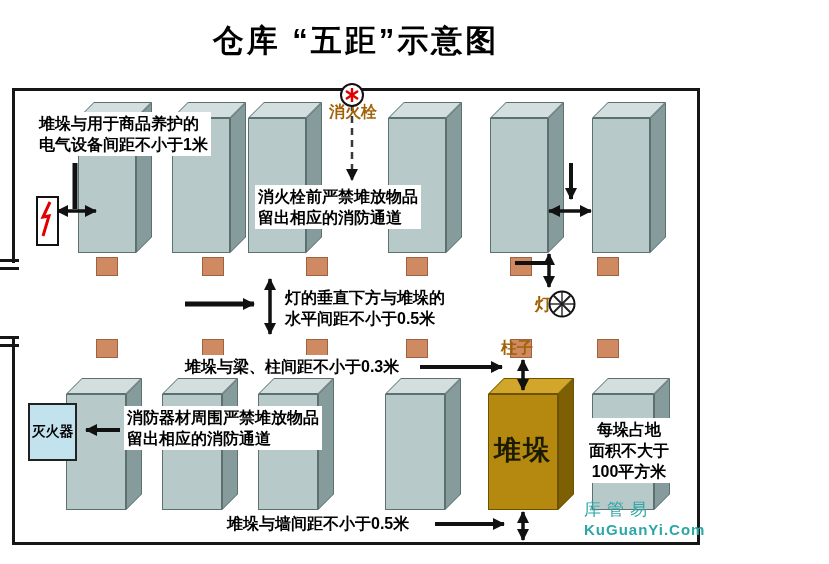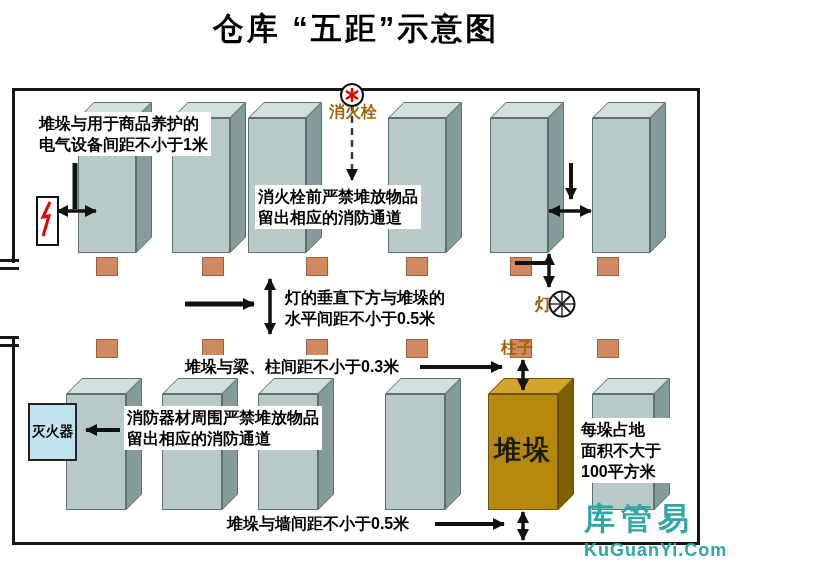--- a/index.html
+++ b/index.html
@@ -1,41 +1,41 @@
 <!DOCTYPE html>
 <html><head>
 <meta charset="utf-8">
 <style>
   *{margin:0;padding:0;box-sizing:border-box}
   html,body{width:829px;height:564px;background:#fff;font-family:"Liberation Sans",sans-serif}
   #canvas{position:relative;width:829px;height:564px;background:#fff;overflow:hidden}
-  .title{position:absolute;left:12px;top:8px;width:688px;text-align:center;font-size:31px;font-weight:bold;letter-spacing:3px;color:#000;z-index:3}
+  .title{position:absolute;left:12px;top:20px;width:688px;text-align:center;font-size:31px;font-weight:bold;letter-spacing:3px;color:#000;z-index:3}
   .wall{position:absolute;left:12px;top:88px;width:688px;height:457px;border:3px solid #161616;z-index:0}
   .gapcover{position:absolute;left:10px;top:263px;width:8px;height:76px;background:#fff;z-index:1}
   .tick{position:absolute;left:0;width:19px;height:3px;background:#161616;z-index:1}
   .stack{position:absolute;z-index:1}
   .face{position:absolute;border:1px solid #5c7070}
   .frontf{background:#b7c9c9}
   .topf{background:#d3dfdf;transform:skewX(-45deg);transform-origin:0 100%}
   .sidef{background:#869c9c;transform:skewY(-45deg);transform-origin:0 0}
   .gold .frontf{background:#b5890f;border-color:#6e5200}
   .gold .topf{background:#d2a62a;border-color:#6e5200}
   .gold .sidef{background:#7d5f04;border-color:#6e5200}
   .pillar{position:absolute;width:22px;height:19px;background:#cf8a62;border:1px solid #9c6242;z-index:1}
   #arrows{position:absolute;left:0;top:0;z-index:2;pointer-events:none}
   .lbl{position:absolute;z-index:3;font-weight:bold;font-size:16px;line-height:21px;color:#000;background:#fff;padding:1px 3px;white-space:pre-line}
-  .center{}
+  .center{text-align:center}
   .redlbl{position:absolute;z-index:4;font-weight:bold;color:#a16207;font-size:16px;white-space:nowrap}
   .goldlbl{position:absolute;left:488px;top:432px;width:70px;text-align:center;z-index:4;font-weight:bold;font-size:27px;letter-spacing:2px;color:#1b1b00}
   .extbox{position:absolute;left:28px;top:403px;width:49px;height:58px;background:#c2e3ee;border:2px solid #222;z-index:3;display:flex;align-items:center;justify-content:center;font-size:14px;font-weight:bold;color:#000}
   .elecbox{position:absolute;left:36px;top:196px;width:23px;height:50px;background:#fff;border:2px solid #111;z-index:3;display:flex;align-items:center;justify-content:center}
   .icon{position:absolute;z-index:4}
   .wm{position:absolute;left:584px;top:498px;z-index:5;color:#2ca6a6}
-  .wm .n{font-size:31px;font-weight:bold;letter-spacing:6px}
-  .wm .u{font-size:18px;font-weight:bold;letter-spacing:1px}
+  .wm .n{font-size:17px;font-weight:normal;letter-spacing:6px}
+  .wm .u{font-size:15px;font-weight:bold;letter-spacing:1px}
 </style>
 </head>
 <body>
 
 <div id="canvas">
 
   <div class="title">仓库 “五距”示意图</div>
 
   <div class="wall"></div>
   <div class="gapcover"></div>

